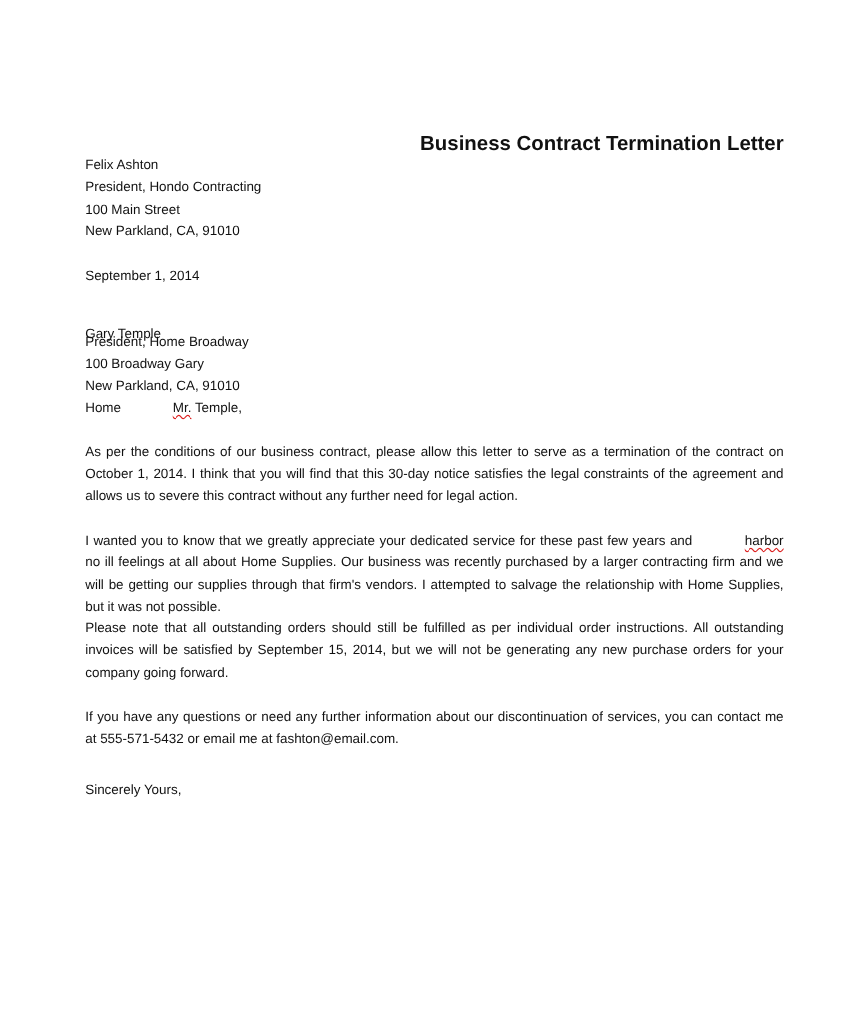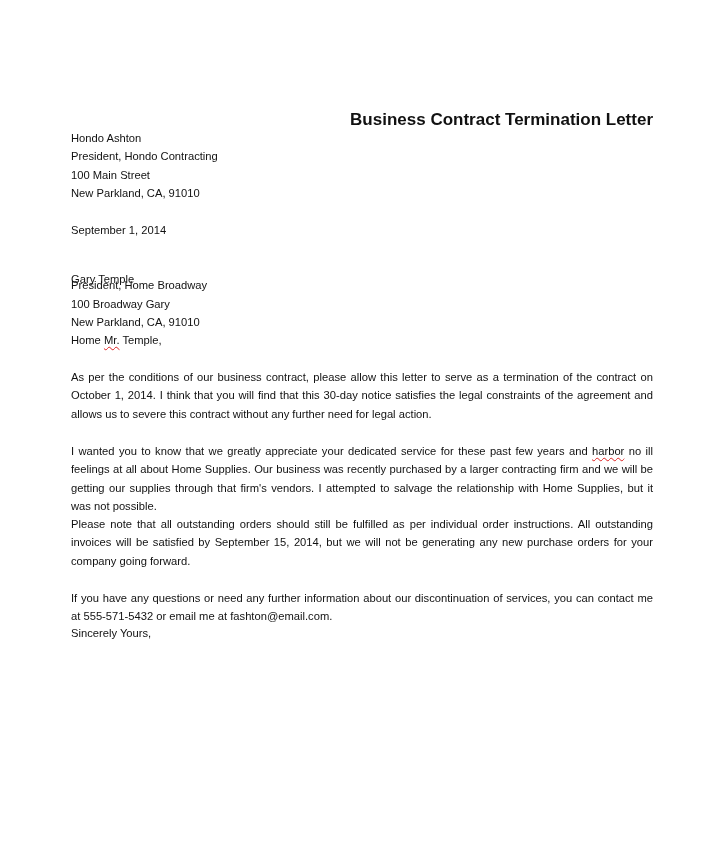--- a/index.html
+++ b/index.html
@@ -48,30 +48,31 @@
       left: 0;
       width: 582px;
       text-align: justify;
       text-align-last: left;
       line-height: 18.4px;
     }
     .spell {
       text-decoration: underline wavy #d22;
       text-decoration-thickness: 1px;
       text-underline-offset: 2px;
+      margin-left: 40px;
     }
   </style>
 </head>
 <body>
 
 <div class="page">
 
   <div class="title"><span>Business Contract Termination Letter</span></div>
 
-  <div class="line" style="top:131px">Hondo Ashton</div>
+  <div class="line" style="top:131px">Felix Ashton</div>
   <div class="line" style="top:149px">President, Hondo Contracting</div>
   <div class="line" style="top:168px">100 Main Street</div>
   <div class="line" style="top:186px">New Parkland, CA, 91010</div>
 
   <div class="line" style="top:223px">September 1, 2014</div>
 
   <div class="line" style="top:272px">Gary Temple</div>
   <div class="line" style="top:278px">President, Home Broadway</div>
   <div class="line" style="top:297px">100 Broadway Gary</div>
   <div class="line" style="top:315px">New Parkland, CA, 91010</div>
@@ -79,15 +80,15 @@
   <div class="line" style="top:333px"><span>Home </span><span class="spell">Mr.</span><span> Temple,</span></div>
 
   <div class="para" style="top:368px">As per the conditions of our business contract, please allow this letter to serve as a termination of the contract on October 1, 2014. I think that you will find that this 30-day notice satisfies the legal constraints of the agreement and allows us to severe this contract without any further need for legal action.</div>
 
   <div class="para" style="top:442px"><span>I wanted you to know that we greatly appreciate your dedicated service for these past few years and </span><span class="spell">harbor</span><span> no ill feelings at all about Home Supplies. Our business was recently purchased by a larger contracting firm and we will be getting our supplies through that firm's vendors. I attempted to salvage the relationship with Home Supplies, but it was not possible.</span></div>
 
   <div class="para" style="top:515px">Please note that all outstanding orders should still be fulfilled as per individual order instructions. All outstanding invoices will be satisfied by September 15, 2014, but we will not be generating any new purchase orders for your company going forward.</div>
 
   <div class="para" style="top:589px">If you have any questions or need any further information about our discontinuation of services, you can contact me at 555-571-5432 or email me at fashton@email.com.</div>
 
-  <div class="line" style="top:626px">Sincerely Yours,</div>
+  <div class="line" style="top:652px">Sincerely Yours,</div>
 
 </div>
 
 </body></html>

